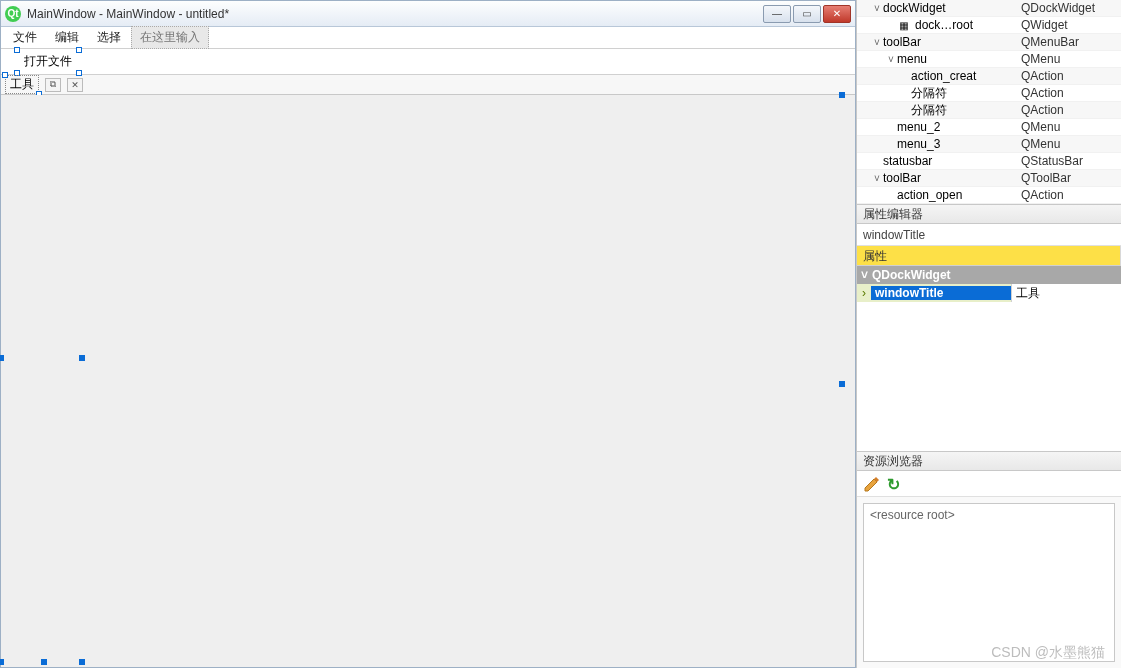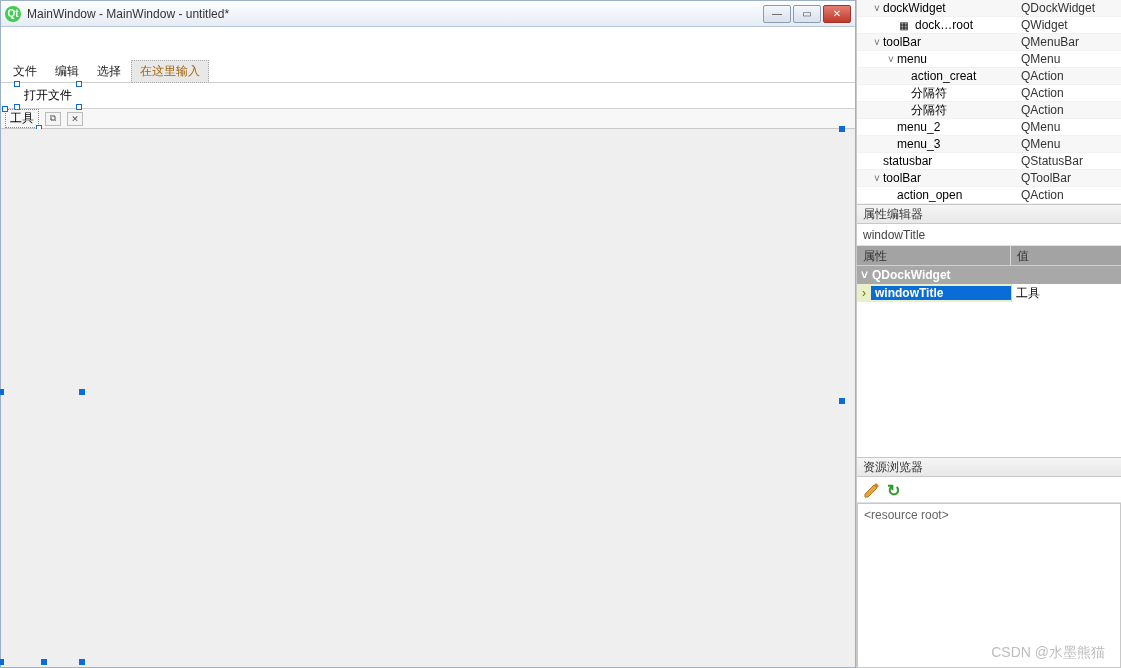--- a/index.html
+++ b/index.html
@@ -4,56 +4,56 @@
 <style>
 * { box-sizing: border-box; margin: 0; padding: 0; font-family: "Microsoft YaHei", "Segoe UI", sans-serif; font-size: 12px; }
 body { background: #fff; width: 1121px; height: 668px; overflow: hidden; display: flex; }
 .left-pane { width: 856px; height: 668px; border: 1px solid #9db0c5; background: #fff; display: flex; flex-direction: column; }
 .titlebar { height: 26px; background: linear-gradient(#fdfefe, #e5ecf5); border-bottom: 1px solid #b8c7d8; display: flex; align-items: center; padding: 0 4px; }
 .qt-icon { width: 16px; height: 16px; background: #41cd52; color: #fff; font-weight: bold; font-size: 10px; display: flex; align-items: center; justify-content: center; border-radius: 8px; margin-right: 6px; }
 .title-text { flex: 1; color: #333; }
 .win-btns { display: flex; gap: 2px; }
 .win-btn { width: 28px; height: 18px; border: 1px solid #8a9bb0; border-radius: 2px; background: linear-gradient(#f4f7fb,#d8e1ed); display:flex; align-items:center; justify-content:center; font-size:10px; color:#444; }
 .win-btn.close { background: linear-gradient(#e67e73,#c0392b); color:#fff; border-color:#a03428; }
-.menubar { height: 22px; display: flex; align-items: center; padding: 0 4px; border-bottom: 1px solid #d0d0d0; gap: 2px; margin-top: 34px; }
+.menubar { height: 22px; display: flex; align-items: center; padding: 0 4px; border-bottom: 1px solid #d0d0d0; gap: 2px; }
 .menu-item { padding: 2px 8px; color: #222; }
-.menu-item.inp { color: #a16207; background: #e8e8e8; border: 1px dotted #aaa; }
+.menu-item.inp { color: #737373; background: #e8e8e8; border: 1px dotted #aaa; }
 .toolbar-area { height: 26px; border-bottom: 1px solid #d0d0d0; display:flex; align-items:center; padding:0 16px; }
 .tb-action { padding: 2px 6px; border: 1px solid transparent; position: relative; }
 .sel-handle { position:absolute; width:6px; height:6px; background:#fff; border:1px solid #0a6cd6; }
 .dock-header { height: 20px; border-bottom: 1px solid #c8c8c8; display:flex; align-items:center; padding:0 4px; gap:6px; background:#f7f7f7; }
 .dock-title { padding: 0 4px; border:1px dotted #888; min-height:16px; display:flex; align-items:center; position:relative; }
 .dock-btn { width:16px; height:14px; border:1px solid #bbb; background:#f4f4f4; display:flex; align-items:center; justify-content:center; font-size:9px; color:#555;}
 .canvas { flex:1; background-color:#efefef; background-image:radial-gradient(#b8b8b8 0.7px, transparent 0.7px); background-size:8px 8px; position:relative; }
 .right-pane { width: 265px; height:668px; display:flex; flex-direction:column; border-left:1px solid #c8c8c8; background:#f9f9f9; }
 .tree { flex:0 0 auto; background:#fff; }
 .tree-row { display:flex; height:17px; align-items:center; border-bottom:1px solid #f1f1f1; }
 .tree-row:nth-child(odd){ background:#f7f7f7; }
 .tcell-name { flex:1; display:flex; align-items:center; overflow:hidden; white-space:nowrap; }
 .tcell-class { width:100px; color:#333; }
 .arrow { width:12px; text-align:center; color:#666; font-size:10px; }
 .spacer { display:inline-block; }
 .ico { width:14px; height:12px; margin-right:4px; display:inline-flex; align-items:center; justify-content:center; font-size:10px; }
 .panel-hdr { height:20px; background:linear-gradient(#f5f5f5,#e8e8e8); border-top:1px solid #c8c8c8; border-bottom:1px solid #c8c8c8; display:flex; align-items:center; padding:0 6px; color:#333; }
 .filter-row { height:22px; background:#fff; border-bottom:1px solid #e0e0e0; display:flex; align-items:center; padding:0 6px; color:#444; }
 .obj-row { height:20px; background:#fff; border-bottom:1px solid #e0e0e0; display:flex; align-items:center; padding:0 6px; color:#333; }
-.prop-head { display:flex; height:20px; border-bottom:1px solid #d0d0d0; background:#a3a3a3; }
+.prop-head { display:flex; height:20px; border-bottom:1px solid #d0d0d0; background:#fde047;flex-direction:column; }
 .prop-head div { padding:2px 6px; color:#333; }
 .prop-head .c1 { flex:1; border-right:1px solid #d8d8d8; }
 .prop-head .c2 { width:110px; }
 .prop-group { height:18px; background:#a8a8a8; color:#fff; font-weight:bold; display:flex; align-items:center; padding:0 4px; gap:4px; }
 .prop-row { height:18px; display:flex; align-items:center; background:#e8efc9; }
 .prop-row.sel .pname { background:#0a6cd6; color:#fff; }
 .prop-row .parrow { width:14px; text-align:center; color:#5a7a00; }
 .prop-row .pname { flex:1; padding:0 4px; font-weight:bold; color:#4b5e00; }
 .prop-row .pval { width:110px; padding:0 4px; background:#fff; border-left:1px solid #d0d0d0; height:100%; display:flex; align-items:center;}
 .res-tools { height:26px; display:flex; align-items:center; gap:6px; padding:0 6px; border-bottom:1px solid #e0e0e0; background:#fff;}
 .pencil-ico { width:18px; height:18px; }
 .reload-ico { width:18px; height:18px; color:#2e9b2e; font-size:16px; font-weight:bold; }
-.res-tree { border:1px solid #c8c8c8; background:#fff; flex:1; padding:4px 6px; color:#666; }
+.res-tree { margin:6px; border:1px solid #c8c8c8; background:#fff; flex:1; padding:4px 6px; color:#666; }
 .watermark { position:absolute; right:16px; bottom:6px; color:#bdbdbd; font-size:14px; }
 .blue-sq { position:absolute; width:6px; height:6px; background:#0a6cd6; }
 </style>
 </head>
 <body>
 
 <div class="left-pane">
   <div class="titlebar">
     <div class="qt-icon">Qt</div>
     <div class="title-text">MainWindow - MainWindow - untitled*</div>

